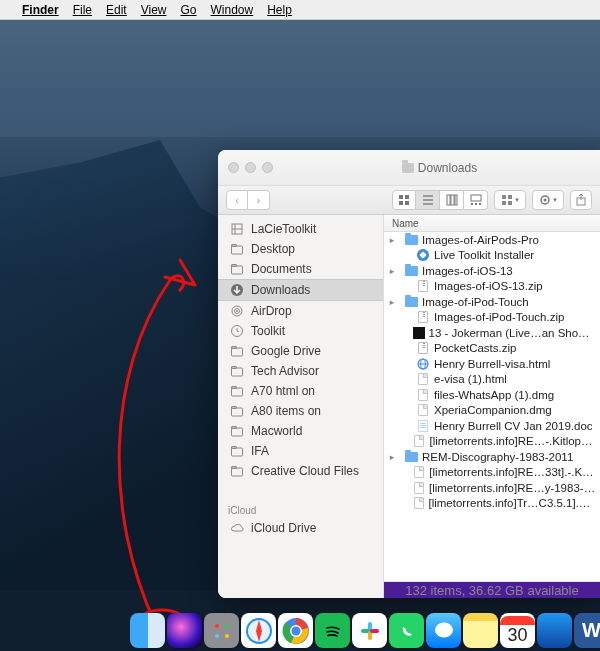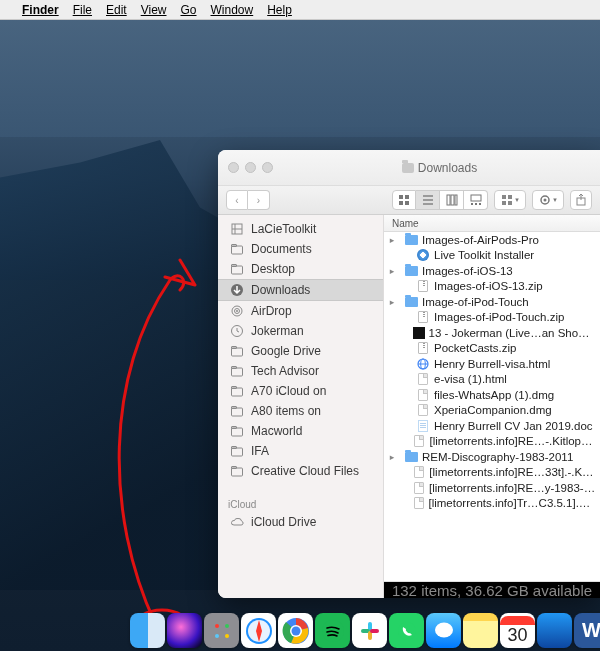--- a/index.html
+++ b/index.html
@@ -60,21 +60,21 @@
   .file-blank::after { content:""; position:absolute; top:0; right:0; width:3px; height:3px; background:#e6e6e6; border-left:1px solid #c5c5c5; border-bottom:1px solid #c5c5c5;}
   .file-zip { width:10px; height:12px; background:#fff; border:1px solid #bdbdbd; border-radius:1px; position:relative;}
   .file-zip::before { content:""; position:absolute; left:4px; top:0; width:2px; height:6px; background:repeating-linear-gradient(#999 0 1px,#fff 1px 2px);}
   .icon-disc { width:12px; height:12px; border-radius:50%; background:radial-gradient(circle,#fff 30%,#5aa0e6 32%,#0d63b8 100%);}
   .icon-audio { width:12px; height:12px; background:#111;}
   .icon-html { width:12px;height:12px; display:flex;align-items:center;justify-content:center;}
   .icon-html svg{display:block;}
   .icon-doc { width:10px; height:12px; background:#fff; border:1px solid #bedaf4; position:relative;}
   .icon-doc::after { content:""; position:absolute; top:2px; left:1px; right:1px; height:6px; background:repeating-linear-gradient(#b3d1ef 0 1px, transparent 1px 2px);}
 
-  .status { height:17px; background:#000000; border-top:1px solid #e0e0e0; text-align:center; font-size:15px; color:#8a8a8a; line-height:17px;}
+  .status { height:17px; background:#4c1d95; border-top:1px solid #e0e0e0; text-align:center; font-size:13px; color:#8a8a8a; line-height:17px;}
 
   
   .dock { position:absolute; left:130px; bottom:3px; height:44px; display:flex; align-items:flex-end; gap:2px;}
   .dock-item { width:35px; height:35px; border-radius:8px; display:flex; align-items:center; justify-content:center; box-shadow:0 1px 3px rgba(0,0,0,.4);}
   .di-finder { background:linear-gradient(to right,#3da8f5 50%,#d9e9f7 50%);}
   .di-siri { background:radial-gradient(circle at 40% 40%,#ff6fd8,#3813c2 60%,#000 100%);}
   .di-launchpad { background:#8e8e93;}
   .di-safari { background:#fff;}
   .di-chrome { background:#fff;}
   .di-spotify { background:#1db954;}
@@ -197,30 +197,30 @@
             </span>
             <span>LaCieToolkit</span>
           </div>
           <div class="sb-item">
             <span class="sb-icon">
               <svg width="14" height="14">
                 <rect x="1.5" y="4" width="11" height="8" rx="1" fill="none" stroke="#8a8a8a"></rect>
                 <rect x="1.5" y="2.5" width="5" height="2" rx="0.5" fill="none" stroke="#8a8a8a"></rect>
               </svg>
             </span>
+            <span>Desktop</span>
+          </div>
+          <div class="sb-item">
+            <span class="sb-icon">
+              <svg width="14" height="14">
+                <rect x="1.5" y="4" width="11" height="8" rx="1" fill="none" stroke="#8a8a8a"></rect>
+                <rect x="1.5" y="2.5" width="5" height="2" rx="0.5" fill="none" stroke="#8a8a8a"></rect>
+              </svg>
+            </span>
             <span>Documents</span>
-          </div>
-          <div class="sb-item">
-            <span class="sb-icon">
-              <svg width="14" height="14">
-                <rect x="1.5" y="4" width="11" height="8" rx="1" fill="none" stroke="#8a8a8a"></rect>
-                <rect x="1.5" y="2.5" width="5" height="2" rx="0.5" fill="none" stroke="#8a8a8a"></rect>
-              </svg>
-            </span>
-            <span>Desktop</span>
           </div>
           <div class="sb-item selected">
             <span class="sb-icon">
               <svg width="14" height="14">
                 <circle cx="7" cy="7" r="6" fill="#6e6e6e"></circle>
                 <path d="M7 3 L7 9 M4 7 L7 10 L10 7" stroke="#fff" stroke-width="1.5" fill="none"></path>
               </svg>
             </span>
             <span>Downloads</span>
           </div>
@@ -234,21 +234,21 @@
             </span>
             <span>AirDrop</span>
           </div>
           <div class="sb-item">
             <span class="sb-icon">
               <svg width="14" height="14">
                 <circle cx="7" cy="7" r="5.5" fill="none" stroke="#8a8a8a"></circle>
                 <path d="M7 4 L7 7 L9 8" stroke="#8a8a8a" fill="none"></path>
               </svg>
             </span>
-            <span>Jokerman</span>
+            <span>Toolkit</span>
           </div>
           <div class="sb-item">
             <span class="sb-icon">
               <svg width="14" height="14">
                 <rect x="1.5" y="4" width="11" height="8" rx="1" fill="none" stroke="#8a8a8a"></rect>
                 <rect x="1.5" y="2.5" width="5" height="2" rx="0.5" fill="none" stroke="#8a8a8a"></rect>
               </svg>
             </span>
             <span>Google Drive</span>
           </div>
@@ -261,21 +261,21 @@
             </span>
             <span>Tech Advisor</span>
           </div>
           <div class="sb-item">
             <span class="sb-icon">
               <svg width="14" height="14">
                 <rect x="1.5" y="4" width="11" height="8" rx="1" fill="none" stroke="#8a8a8a"></rect>
                 <rect x="1.5" y="2.5" width="5" height="2" rx="0.5" fill="none" stroke="#8a8a8a"></rect>
               </svg>
             </span>
-            <span>A70 iCloud on</span>
+            <span>A70 html on</span>
           </div>
           <div class="sb-item">
             <span class="sb-icon">
               <svg width="14" height="14">
                 <rect x="1.5" y="4" width="11" height="8" rx="1" fill="none" stroke="#8a8a8a"></rect>
                 <rect x="1.5" y="2.5" width="5" height="2" rx="0.5" fill="none" stroke="#8a8a8a"></rect>
               </svg>
             </span>
             <span>A80 items on</span>
           </div>
@@ -300,21 +300,21 @@
           <div class="sb-item">
             <span class="sb-icon">
               <svg width="14" height="14">
                 <rect x="1.5" y="4" width="11" height="8" rx="1" fill="none" stroke="#8a8a8a"></rect>
                 <rect x="1.5" y="2.5" width="5" height="2" rx="0.5" fill="none" stroke="#8a8a8a"></rect>
               </svg>
             </span>
             <span>Creative Cloud Files</span>
           </div>
         </div>
-      <div class="sb-head" style="margin-top:14px">iCloud</div>
+      <div class="sb-head" style="margin-top:20px">iCloud</div>
       <div id="sb-icloud">
           <div class="sb-item">
             <span class="sb-icon">
               <svg width="14" height="14">
                 <path d="M4 10 Q1 10 1.5 7.5 Q2 5 4.5 5.5 Q5 3 8 3.5 Q11 3 11.5 6 Q13.5 6.5 13 9 Q12.5 10 11 10 Z" fill="none" stroke="#8a8a8a"></path>
               </svg>
             </span>
             <span>iCloud Drive</span>
           </div>
         </div>

